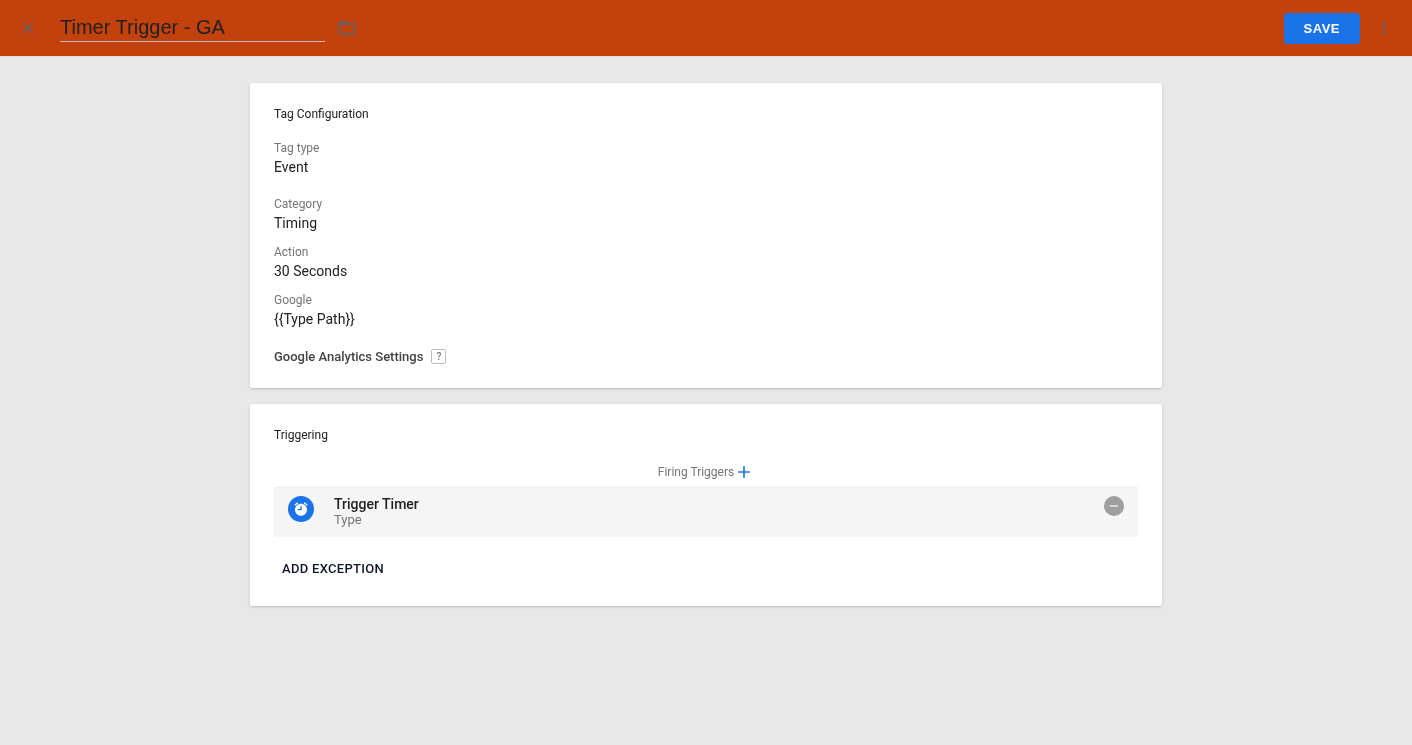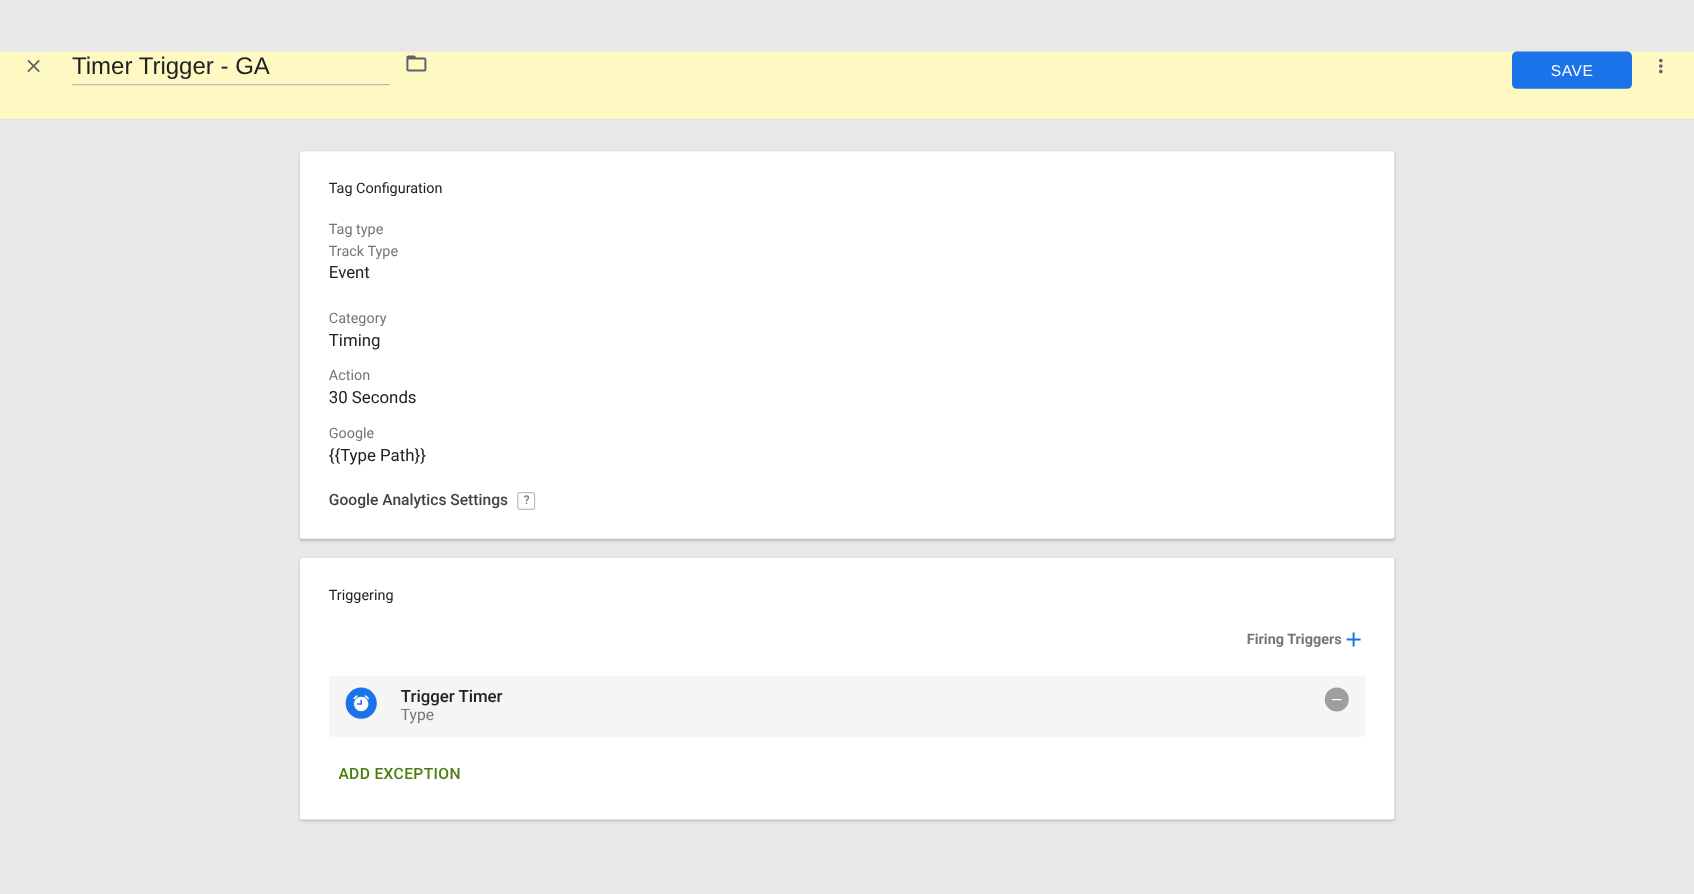--- a/index.html
+++ b/index.html
@@ -3,27 +3,26 @@
 <meta charset="utf-8">
 <style>
   * { box-sizing: border-box; margin: 0; padding: 0; }
   body {
     font-family: Roboto, "Helvetica Neue", Arial, sans-serif;
     background: #e8e8e8;
     color: #212121;
     font-size: 14px;
   }
   .header {
-    background: #fef9c3;
+    background: #c2410c;
     height: 57px;
     display: flex;
-    align-items: flex-start;
+    align-items: center;
     padding: 0 16px;
     border-bottom: 1px solid #e0e0e0;
-    margin-top: 43px;
   }
   .close-btn {
     width: 24px; height: 24px;
     display: flex; align-items: center; justify-content: center;
     cursor: pointer;
     color: #5f6368;
     margin-right: 20px;
   }
   .title-input {
     font-size: 20px;
@@ -41,23 +40,23 @@
     color: #5f6368;
     cursor: pointer;
     display: flex; align-items: center;
   }
   .header-spacer { flex: 1; }
   .save-btn {
     background: #1a73e8;
     color: #fff;
     border: none;
     font-size: 13px;
-    font-weight: 400;
+    font-weight: 700;
     letter-spacing: 0.5px;
-    padding: 8px 32px;
+    padding: 8px 20px;
     border-radius: 4px;
     cursor: pointer;
     margin-right: 12px;
   }
   .menu-btn {
     width: 24px; height: 24px;
     display: flex; align-items: center; justify-content: center;
     cursor: pointer;
     color: #5f6368;
   }
@@ -115,23 +114,22 @@
   }
   .help-badge {
     width: 15px; height: 15px;
     border: 1px solid #bdbdbd;
     border-radius: 2px;
     font-size: 10px;
     color: #757575;
     display: flex; align-items: center; justify-content: center;
   }
   .triggers-header {
-    display: flex; align-items: center; justify-content: flex-end;
-    margin-bottom: 20px;
-    font-weight: bold;
+    display: flex; align-items: center; justify-content: center;
+    margin-bottom: 4px;
   }
   .triggers-header .label { margin-bottom: 0; }
   .add-icon { color: #1a73e8; cursor: pointer; }
   .trigger-row {
     background: #f5f5f5;
     border-radius: 2px;
     padding: 10px 14px;
     display: flex; align-items: flex-start;
     margin-bottom: 18px;
   }
@@ -155,21 +153,21 @@
     width: 20px; height: 20px;
     background: #9e9e9e;
     border-radius: 50%;
     display: flex; align-items: center; justify-content: center;
     color: #fff;
     cursor: pointer;
   }
   .add-exception {
     font-size: 13px;
     font-weight: 500;
-    color: #4d7c0f;
+    color: #0f172a;
     letter-spacing: 0.3px;
     cursor: pointer;
     padding: 6px 8px;
   }
   svg { display: block; }
 </style>
 </head>
 <body>
 
 <div class="header">
@@ -193,21 +191,20 @@
   </div>
 </div>
 
 <div class="content">
 
   <div class="card">
     <div class="card-title">Tag Configuration</div>
 
     <div class="label">Tag type</div>
 
-    <div class="label">Track Type</div>
     <div class="value">Event</div>
 
     <div class="label">Category</div>
     <div class="value tight">Timing</div>
 
     <div class="label">Action</div>
     <div class="value tight">30 Seconds</div>
 
     <div class="label">Google</div>
     <div class="value">{{Type Path}}</div>

